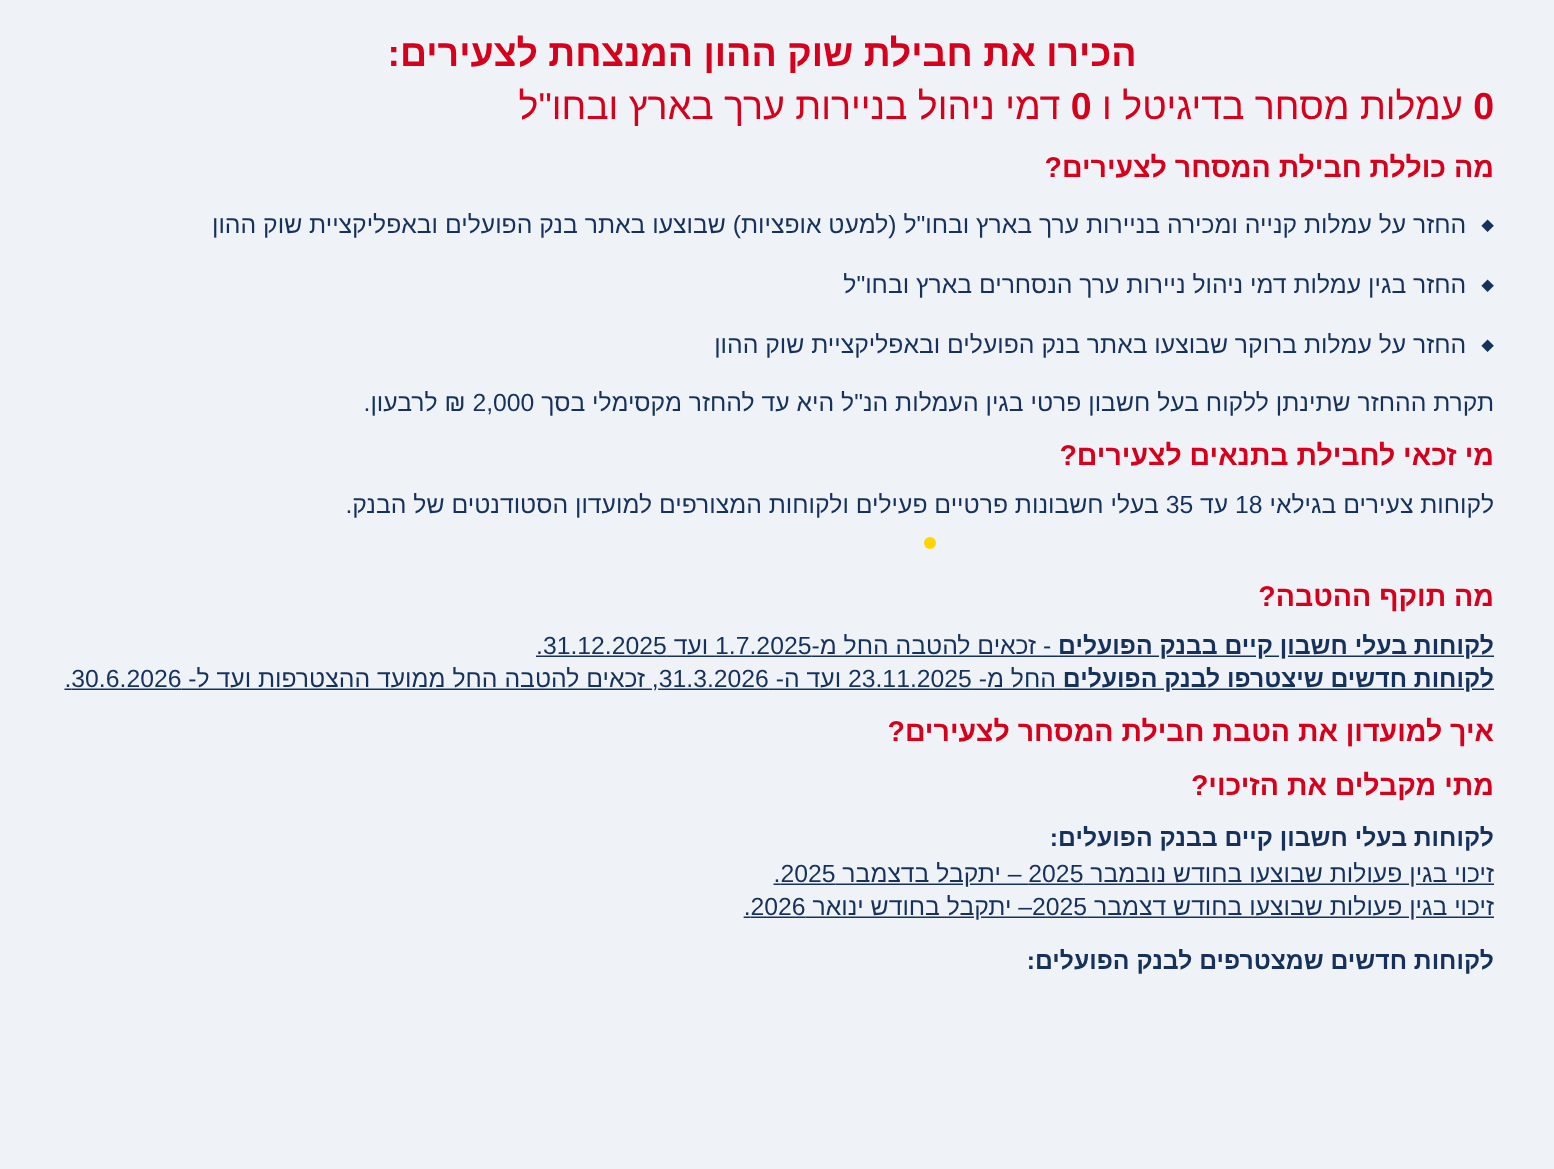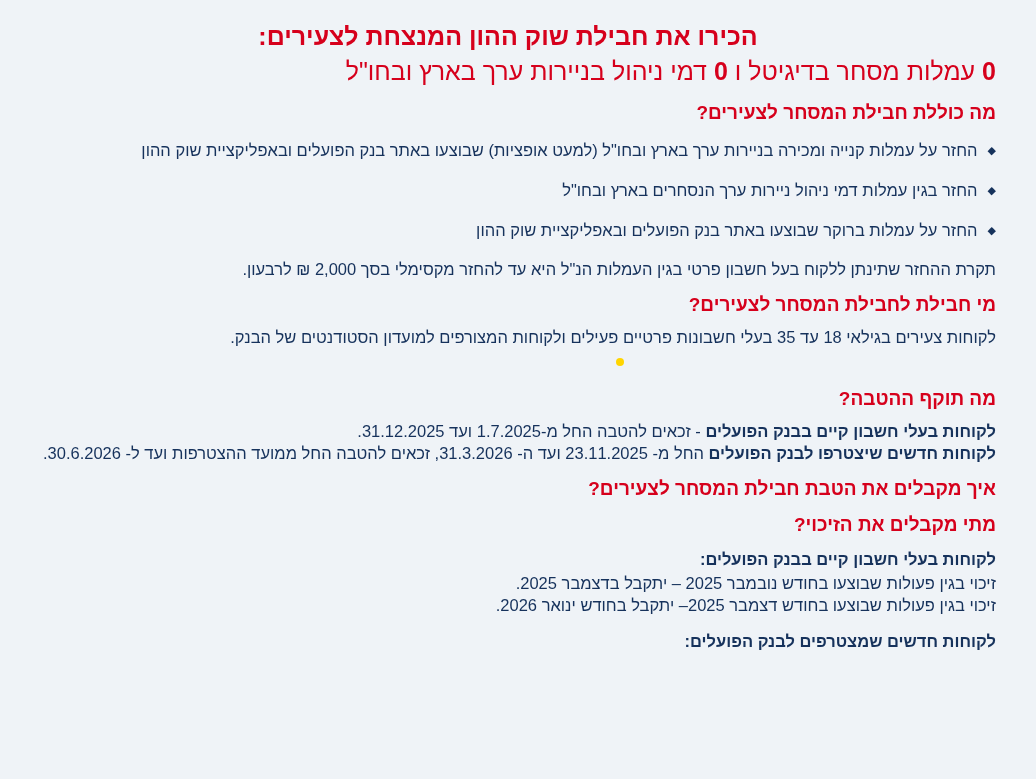--- a/index.html
+++ b/index.html
@@ -56,21 +56,21 @@
   }
   .bold-inline,.bold-line{font-weight:bold;}
   .yellow-dot{
     width:8px;height:8px;border-radius:50%;
     background:var(--yellow);
     margin:10px 372px 2px auto;
   }
   .sec-validity h2{margin-top:22px;}
   .when-sub{margin-top:12px;margin-bottom:2px;}
   .when-sub.second{margin-top:14px;}
-  .tight p{margin:0;}
+  .tight p{margin:0;text-decoration:underline;}
 </style>
 </head>
 <body>
 
 <div class="page">
 
   <header class="hero">
     <h1 class="hero-title">הכירו את חבילת שוק ההון המנצחת לצעירים:</h1>
     <p class="hero-subtitle"><span class="zero">0</span><span> עמלות מסחר בדיגיטל ו </span><span class="zero">0</span><span> דמי ניהול בניירות ערך בארץ ובחו"ל</span></p>
   </header>
@@ -88,35 +88,35 @@
       </li>
       <li>
         <span class="diamond">◆</span>
         <span>החזר על עמלות ברוקר שבוצעו באתר בנק הפועלים ובאפליקציית שוק ההון</span>
       </li>
     </ul>
     <p>תקרת ההחזר שתינתן ללקוח בעל חשבון פרטי בגין העמלות הנ"ל היא עד להחזר מקסימלי בסך 2,000 ₪ לרבעון.</p>
   </section>
 
   <section class="sec-eligibility">
-    <h2 class="section-heading">מי חבילת לחבילת המסחר לצעירים?</h2>
+    <h2 class="section-heading">מי זכאי לחבילת בתנאים לצעירים?</h2>
     <p>לקוחות צעירים בגילאי 18 עד 35 בעלי חשבונות פרטיים פעילים ולקוחות המצורפים למועדון הסטודנטים של הבנק.</p>
     <div class="yellow-dot"></div>
   </section>
 
   <section class="sec-validity">
     <h2 class="section-heading">מה תוקף ההטבה?</h2>
     <div class="tight">
       <p><span class="bold-inline">לקוחות בעלי חשבון קיים בבנק הפועלים</span><span> - זכאים להטבה החל מ-1.7.2025 ועד 31.12.2025.</span></p>
       <p><span class="bold-inline">לקוחות חדשים שיצטרפו לבנק הפועלים</span><span> החל מ- 23.11.2025 ועד ה- 31.3.2026, זכאים להטבה החל ממועד ההצטרפות ועד ל- 30.6.2026.</span></p>
     </div>
   </section>
 
   <section class="sec-how">
-    <h2 class="section-heading">איך מקבלים את הטבת חבילת המסחר לצעירים?</h2>
+    <h2 class="section-heading">איך למועדון את הטבת חבילת המסחר לצעירים?</h2>
   </section>
 
   <section class="sec-when">
     <h2 class="section-heading">מתי מקבלים את הזיכוי?</h2>
     <p class="bold-line when-sub">לקוחות בעלי חשבון קיים בבנק הפועלים:</p>
     <div class="tight">
       <p>זיכוי בגין פעולות שבוצעו בחודש נובמבר 2025 – יתקבל בדצמבר 2025.</p>
       <p>זיכוי בגין פעולות שבוצעו בחודש דצמבר 2025– יתקבל בחודש ינואר 2026.</p>
     </div>
     <p class="bold-line when-sub second">לקוחות חדשים שמצטרפים לבנק הפועלים:</p>

